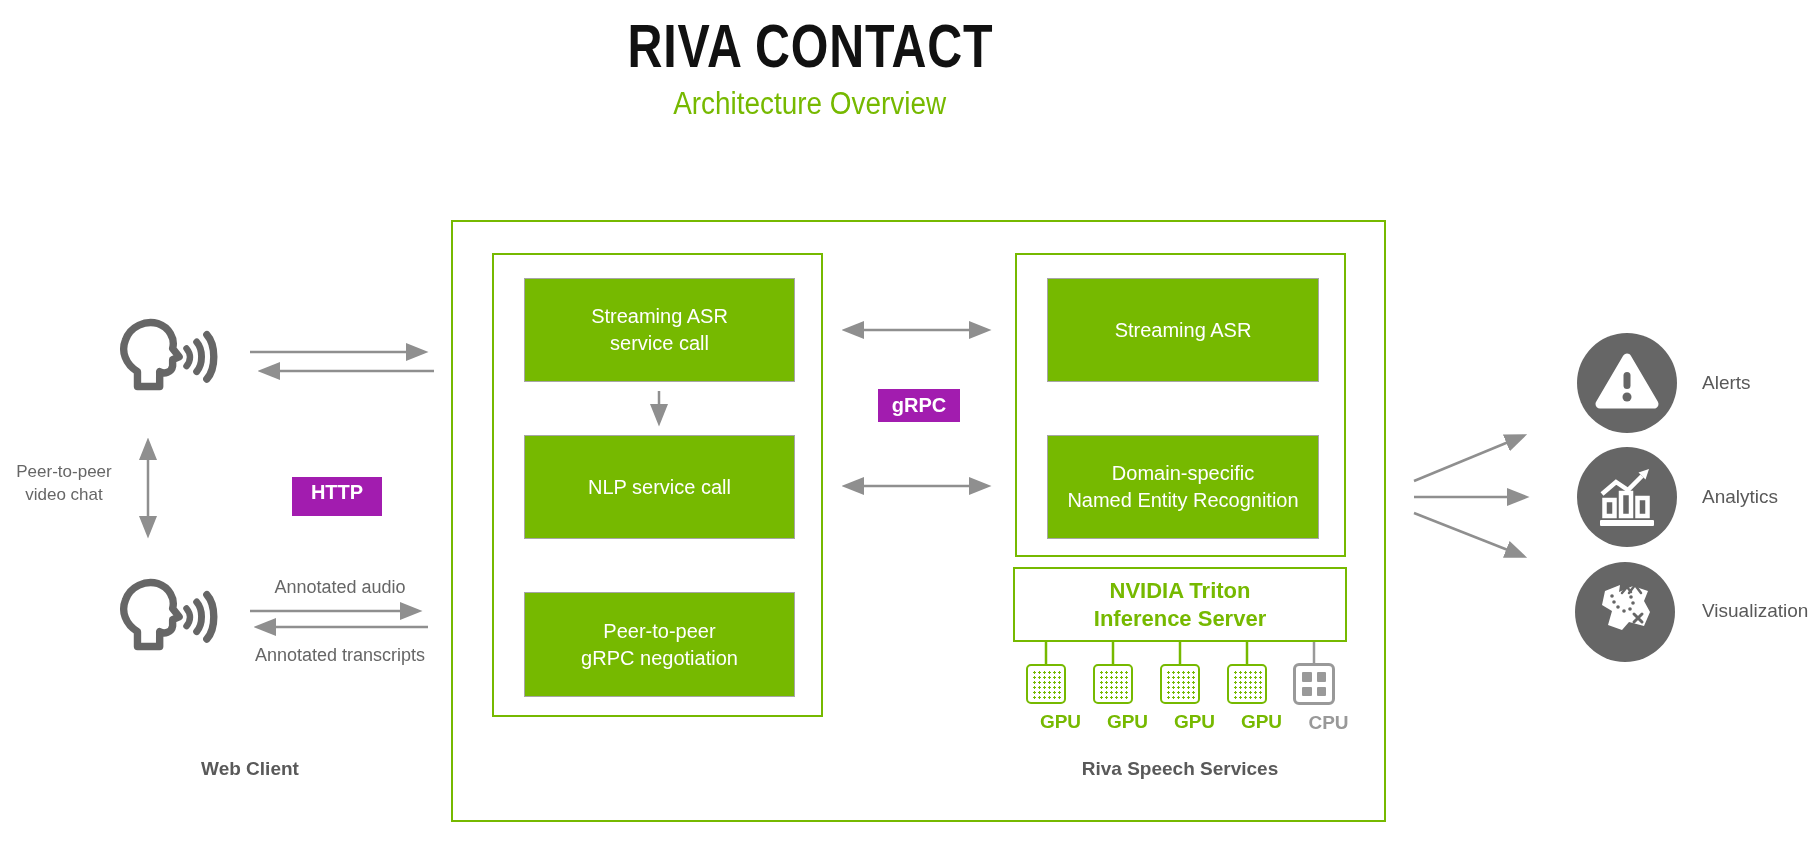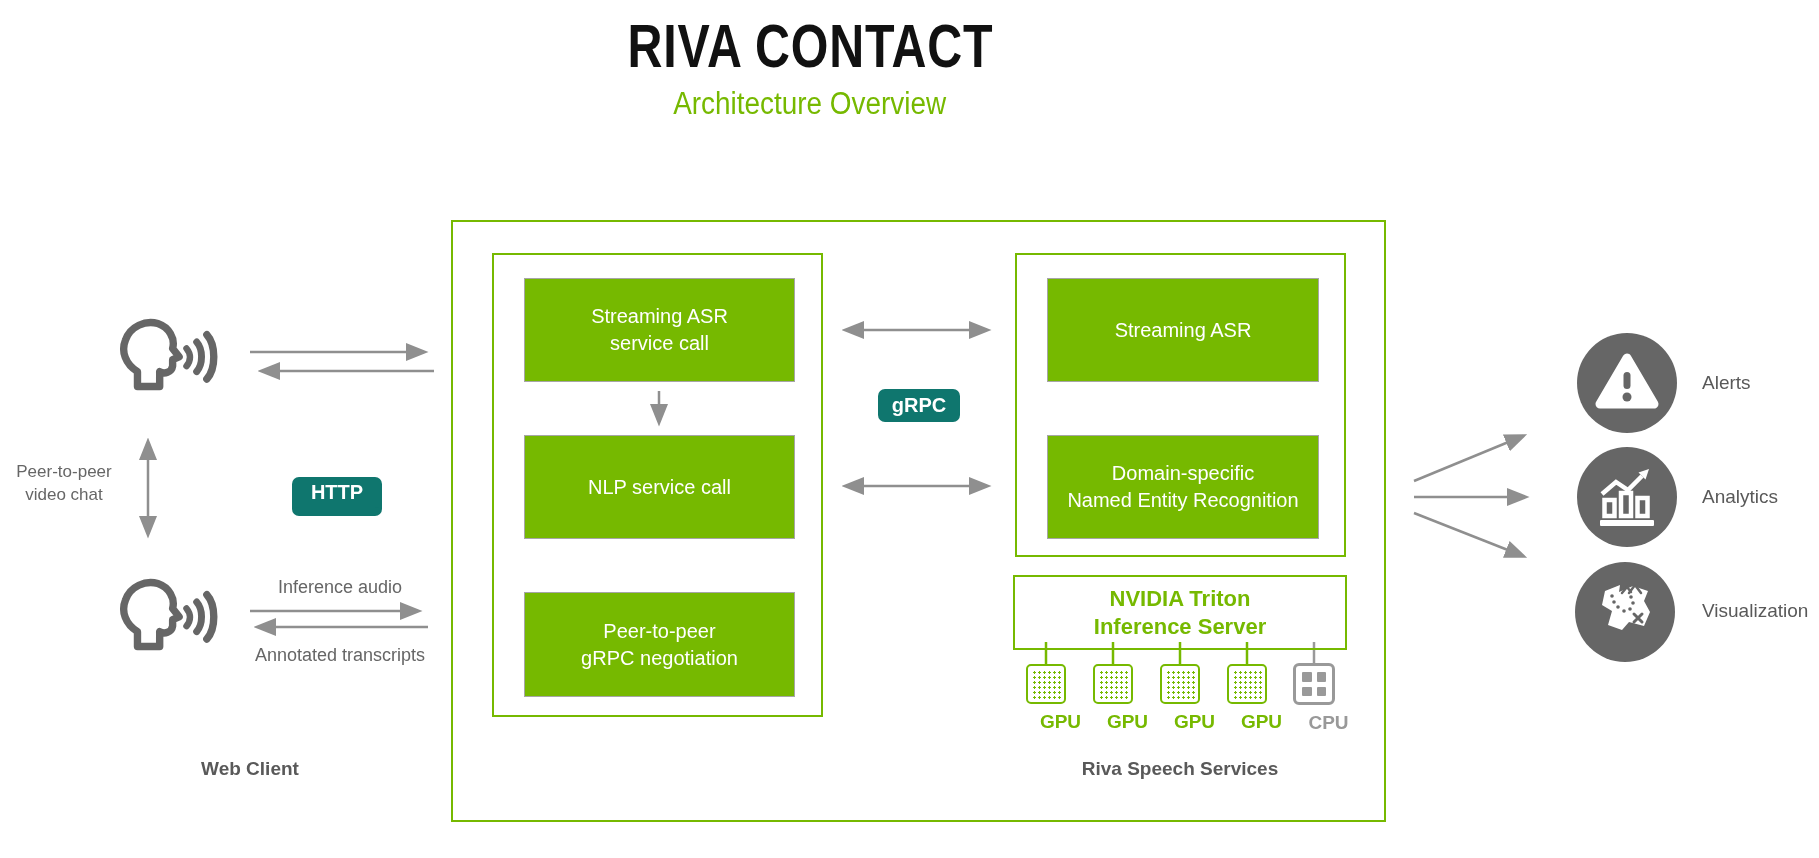--- a/index.html
+++ b/index.html
@@ -14,32 +14,32 @@
          transform:scaleX(0.78);transform-origin:center;letter-spacing:1px;white-space:nowrap;}
   .subtitle-wrap{left:460px;top:86px;width:700px;text-align:center;}
   .subtitle{display:inline-block;font-size:31px;color:#76B900;transform:scaleX(0.9);transform-origin:center;white-space:nowrap;}
   
   .obox{border:2px solid #76B900;background:transparent;}
   .outer-box{left:451px;top:220px;width:931px;height:598px;}
   .contact-box{left:492px;top:253px;width:327px;height:460px;}
   .speech-box{left:1015px;top:253px;width:327px;height:300px;}
   .triton-box{left:1013px;top:567px;width:330px;height:71px;display:flex;flex-direction:column;
               justify-content:center;align-items:center;color:#76B900;font-weight:bold;
-              font-size:22px;line-height:1.25;text-align:center;margin-top:8px;}
+              font-size:22px;line-height:1.25;text-align:center;}
   
   .gbox{background:#76B900;border:1px solid #A6A6A6;color:#fff;font-size:20px;line-height:1.35;
         display:flex;flex-direction:column;justify-content:center;align-items:center;text-align:center;}
   .asr-call{left:524px;top:278px;width:269px;height:102px;}
   .nlp-call{left:524px;top:435px;width:269px;height:102px;}
   .p2p-call{left:524px;top:592px;width:269px;height:103px;}
   .s-asr{left:1047px;top:278px;width:270px;height:102px;}
   .ner{left:1047px;top:435px;width:270px;height:102px;}
   
-  .gtag{background:#0f766e;color:#fff;font-weight:bold;font-size:20px;
-        display:flex;justify-content:center;align-items:center;border-radius:7px;}
+  .gtag{background:#a21caf;color:#fff;font-weight:bold;font-size:20px;
+        display:flex;justify-content:center;align-items:center;}
   .ws-tag{left:292px;top:437px;width:90px;height:31px;margin-top:48px;}
   .http-tag{left:292px;top:477px;width:90px;height:31px;}
   .grpc-tag{left:878px;top:389px;width:82px;height:33px;}
   
   .lbl{color:#666;font-size:18px;line-height:1.35;}
   .seclbl{color:#595959;font-size:19px;font-weight:bold;text-align:center;}
   .peer-chat{left:6px;top:461px;width:116px;text-align:center;font-size:17px;}
   .stream-audio{left:240px;top:575px;width:200px;text-align:center;}
   .annot{left:228px;top:643px;width:224px;text-align:center;}
   .web-client-lbl{left:150px;top:758px;width:200px;}
@@ -117,21 +117,21 @@
       <path d="M102,18 C112,29 112,55 102,66" stroke-width="8"></path>
     </g>
   </svg>
 
   <div class="abs lbl peer-chat">
     <div>Peer-to-peer</div>
     <div>video chat</div>
   </div>
   <div class="abs gtag ws-tag">WS</div>
   <div class="abs gtag http-tag">HTTP</div>
-  <div class="abs lbl stream-audio">Inference audio</div>
+  <div class="abs lbl stream-audio">Annotated audio</div>
   <div class="abs lbl annot">Annotated transcripts</div>
   <div class="abs seclbl web-client-lbl">Web Client</div>
 
   <div class="abs obox outer-box"></div>
   <div class="abs obox contact-box"></div>
   <div class="abs obox speech-box"></div>
 
   <div class="abs gbox asr-call">
     <div>Streaming ASR</div>
     <div>service call</div>

